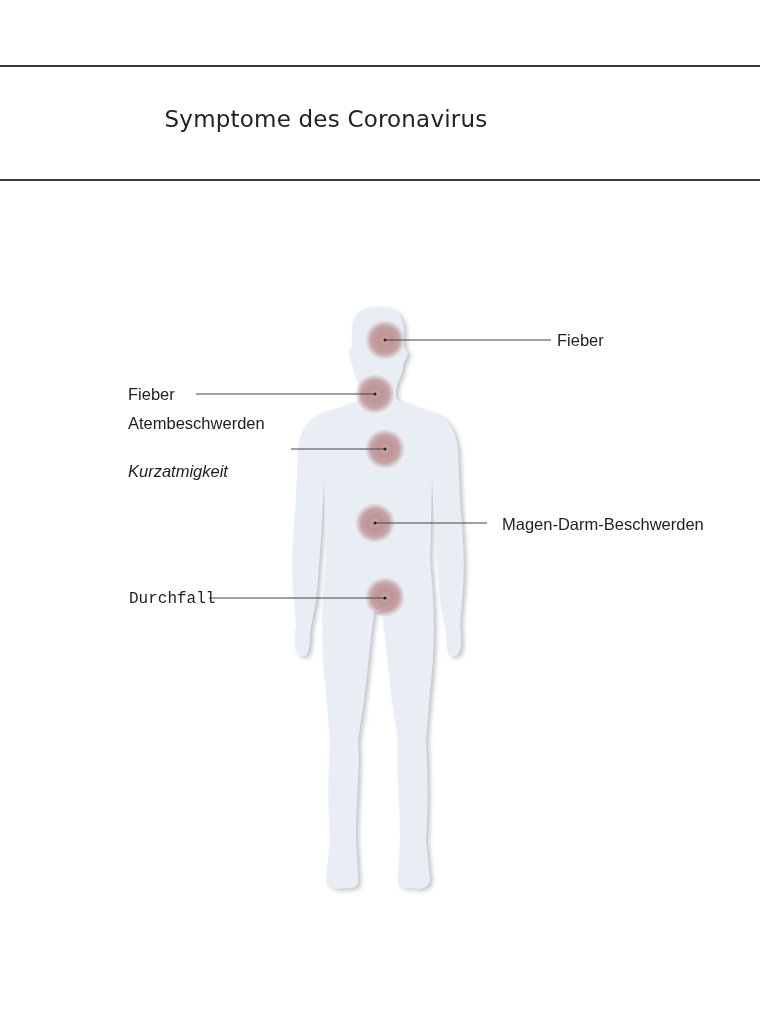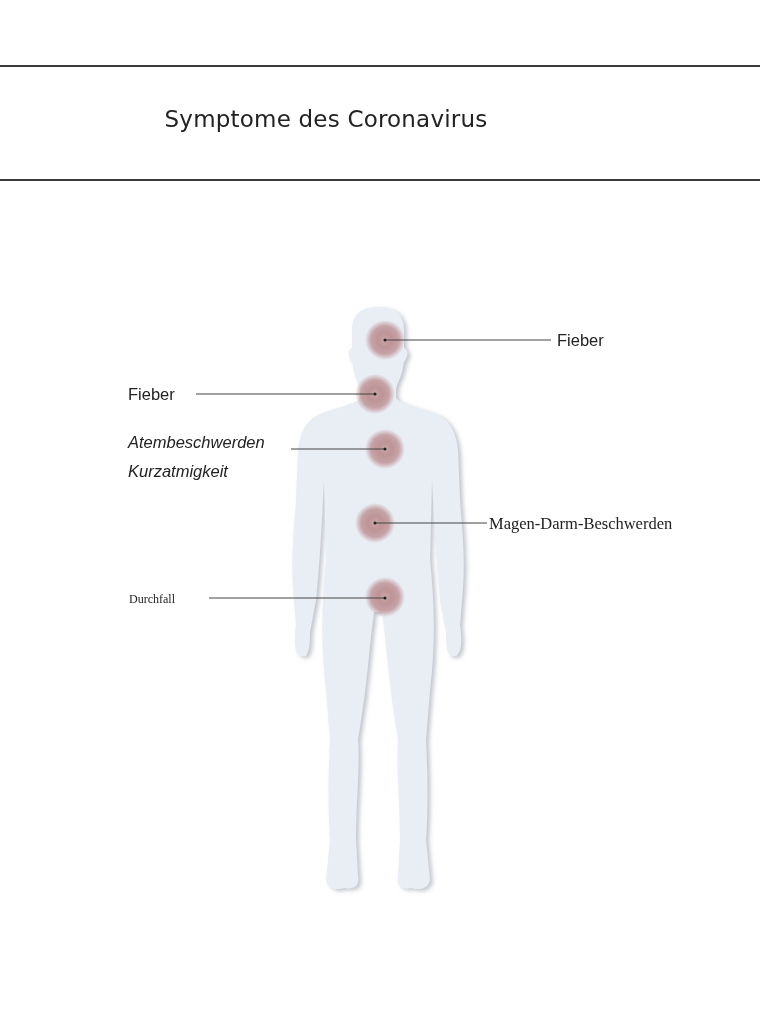--- a/index.html
+++ b/index.html
@@ -5,21 +5,21 @@
   html, body { margin: 0; padding: 0; background: #ffffff; }
   body { width: 760px; height: 1014px; position: relative; overflow: hidden;
          font-family: "Liberation Sans", sans-serif; }
   .rule { position: absolute; left: 0; width: 760px; height: 2px; background: #3a3a3a; }
   .rule.top { top: 65px; }
   .rule.bottom { top: 179px; }
   .title { position: absolute; top: 106px; left: 0; width: 652px; text-align: center;
            font-family: "DejaVu Sans", sans-serif; font-size: 23px; color: #222; letter-spacing: 0.2px; }
   svg.figure { position: absolute; left: 0; top: 0; }
   .label { position: absolute; font-size: 16.5px; color: #222; line-height: 22px; white-space: nowrap; }
-  .label.durch { font-family: Liberation Serif, serif; font-size: 12px; }
+  .label.durch { font-family: Liberation Mono, monospace; font-size: 16px; }
 </style>
 </head>
 <body>
 
 <div class="rule top"></div>
 <div class="title">Symptome des Coronavirus</div>
 <div class="rule bottom"></div>
 
 <svg class="figure" width="760" height="1014" viewBox="0 0 760 1014">
   <defs>
@@ -63,16 +63,16 @@
     <circle cx="385" cy="340" r="1.5"></circle>
     <circle cx="375" cy="394" r="1.5"></circle>
     <circle cx="385" cy="449" r="1.5"></circle>
     <circle cx="375" cy="523" r="1.5"></circle>
     <circle cx="385" cy="598" r="1.5"></circle>
   </g>
 </svg>
 
 <div class="label" style="left:557px; top:329px;text-align:right;">Fieber</div>
 <div class="label" style="left:128px; top:383px;">Fieber</div>
-<div class="label" style="left:128px; top:431px;font-style:italic;">Atembeschwerden</div>
+<div class="label" style="left:128px; top:412px;">Atembeschwerden</div>
 <div class="label" style="left:128px; top:460px;font-style:italic;">Kurzatmigkeit</div>
-<div class="label" style="left:489px; top:513px;font-family:Liberation Serif, serif;">Magen-Darm-Beschwerden</div>
+<div class="label" style="left:502px; top:513px;">Magen-Darm-Beschwerden</div>
 <div class="label durch" style="left:129px; top:588px;">Durchfall</div>
 
 </body></html>

